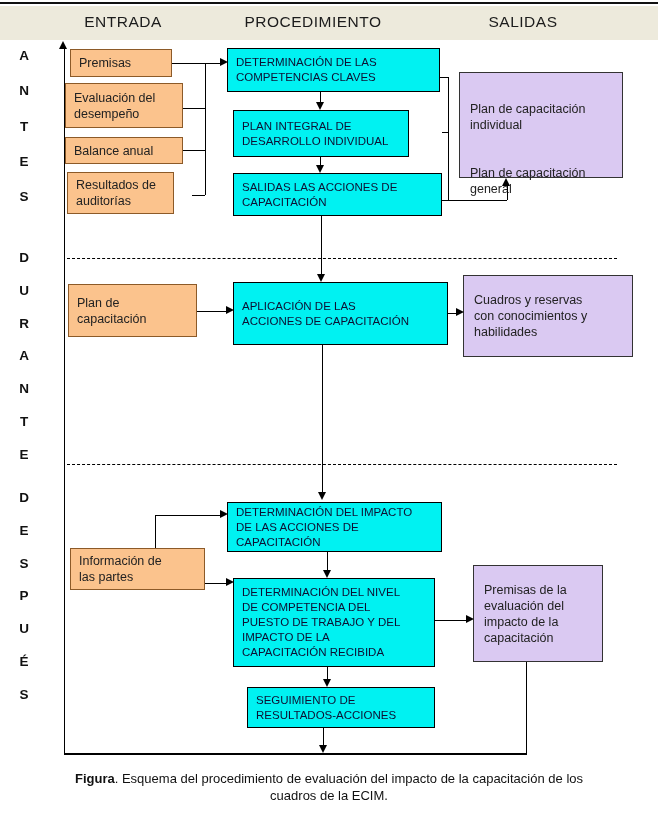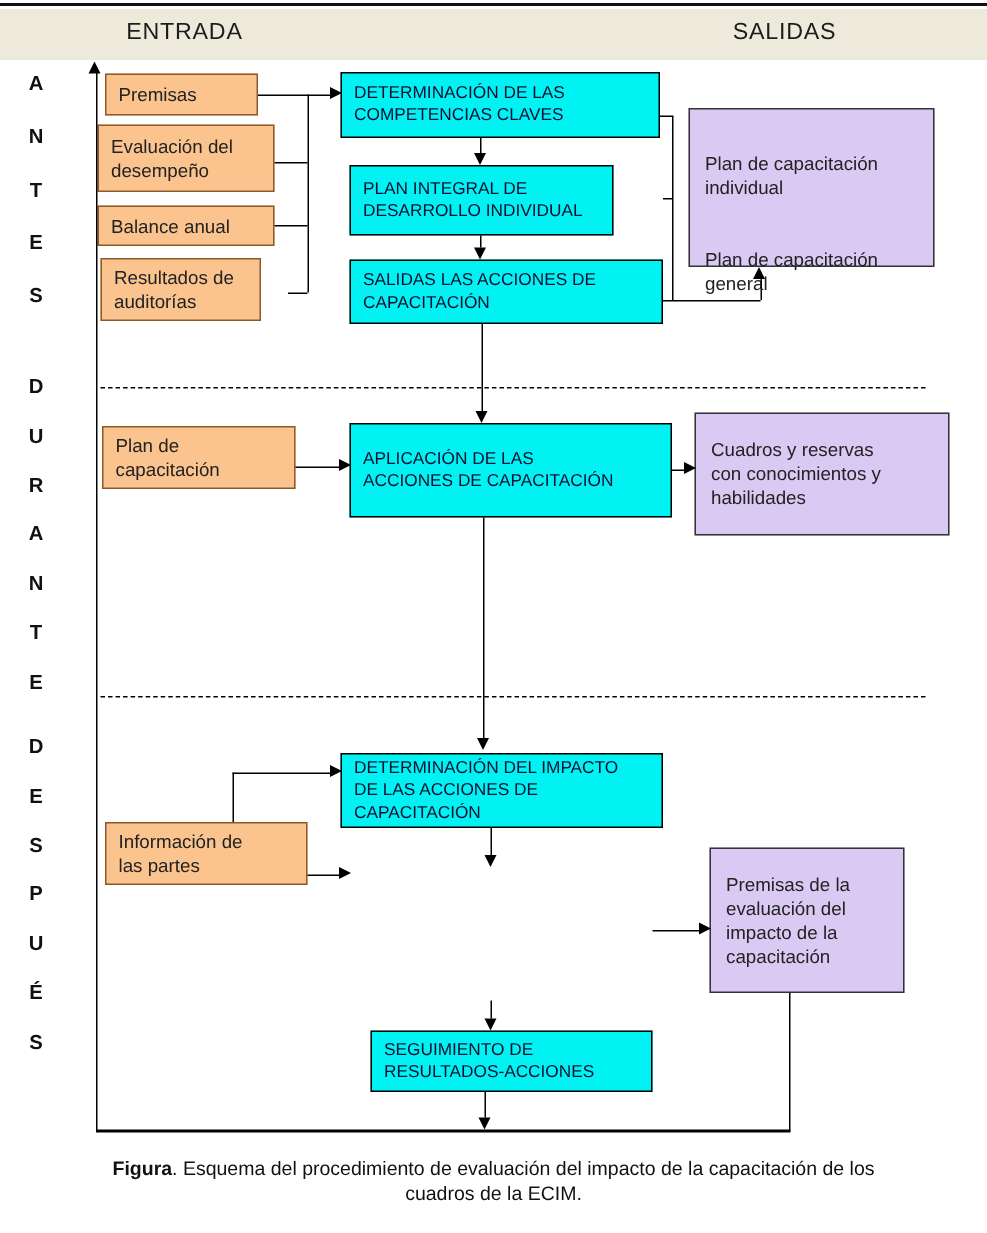--- a/index.html
+++ b/index.html
@@ -41,20 +41,21 @@
   .caption .txt{white-space:pre-line;}
 </style>
 </head>
 <body>
 
 <div id="stage">
 
   <div class="topline"></div>
   <div class="headerband"></div>
   <span class="coltitle" style="left:123px">ENTRADA</span>
+  <span class="coltitle" style="left:313px">PROCEDIMIENTO</span>
   <span class="coltitle" style="left:523px">SALIDAS</span>
 
   <div class="rail" style="top:48px;height:156px">
       <span>A</span>
       <span>N</span>
       <span>T</span>
       <span>E</span>
       <span>S</span>
     </div>
   <div class="rail" style="top:250px;height:212px">
@@ -78,36 +79,41 @@
 
   <div class="dashed" style="left:67px;top:258px;width:550px"></div>
   <div class="dashed" style="left:67px;top:464px;width:550px"></div>
 
   <div class="box in" style="left:70px;top:49px;width:102px;height:28px">Premisas</div>
   <div class="box in" style="left:65px;top:83px;width:118px;height:45px">Evaluación del
 desempeño</div>
   <div class="box in" style="left:65px;top:137px;width:118px;height:27px">Balance anual</div>
   <div class="box in" style="left:67px;top:172px;width:107px;height:42px">Resultados de
 auditorías</div>
-  <div class="box in" style="left:68px;top:284px;width:129px;height:42px">Plan de
+  <div class="box in" style="left:68px;top:284px;width:129px;height:53px">Plan de
 capacitación</div>
   <div class="box in" style="left:70px;top:548px;width:135px;height:42px">Información de
 las partes</div>
 
   <div class="box proc" style="left:227px;top:48px;width:213px;height:44px">DETERMINACIÓN DE LAS
 COMPETENCIAS CLAVES</div>
   <div class="box proc" style="left:233px;top:110px;width:176px;height:47px">PLAN INTEGRAL DE
 DESARROLLO INDIVIDUAL</div>
   <div class="box proc" style="left:233px;top:173px;width:209px;height:43px">SALIDAS LAS ACCIONES DE
 CAPACITACIÓN</div>
   <div class="box proc" style="left:233px;top:282px;width:215px;height:63px">APLICACIÓN DE LAS
 ACCIONES DE CAPACITACIÓN</div>
   <div class="box proc" style="left:227px;top:502px;width:215px;height:50px">DETERMINACIÓN DEL IMPACTO
 DE LAS ACCIONES DE
 CAPACITACIÓN</div>
+  <div class="box proc" style="left:233px;top:578px;width:202px;height:89px">DETERMINACIÓN DEL NIVEL
+DE COMPETENCIA DEL
+PUESTO DE TRABAJO Y DEL
+IMPACTO DE LA
+CAPACITACIÓN RECIBIDA</div>
   <div class="box proc" style="left:247px;top:687px;width:188px;height:41px">SEGUIMIENTO DE
 RESULTADOS-ACCIONES</div>
 
   <div class="box out block" style="left:459px;top:72px;width:164px;height:106px">
     <div class="para">Plan de capacitación
 individual</div>
     <div class="para">Plan de capacitación
 general</div>
   </div>
   <div class="box out" style="left:463px;top:275px;width:170px;height:82px">Cuadros y reservas

